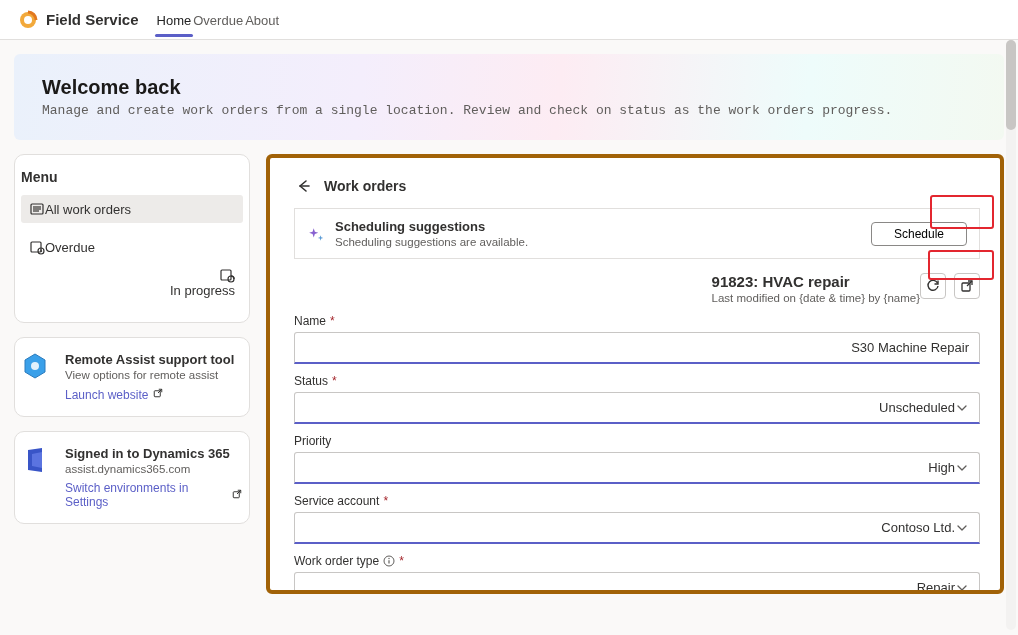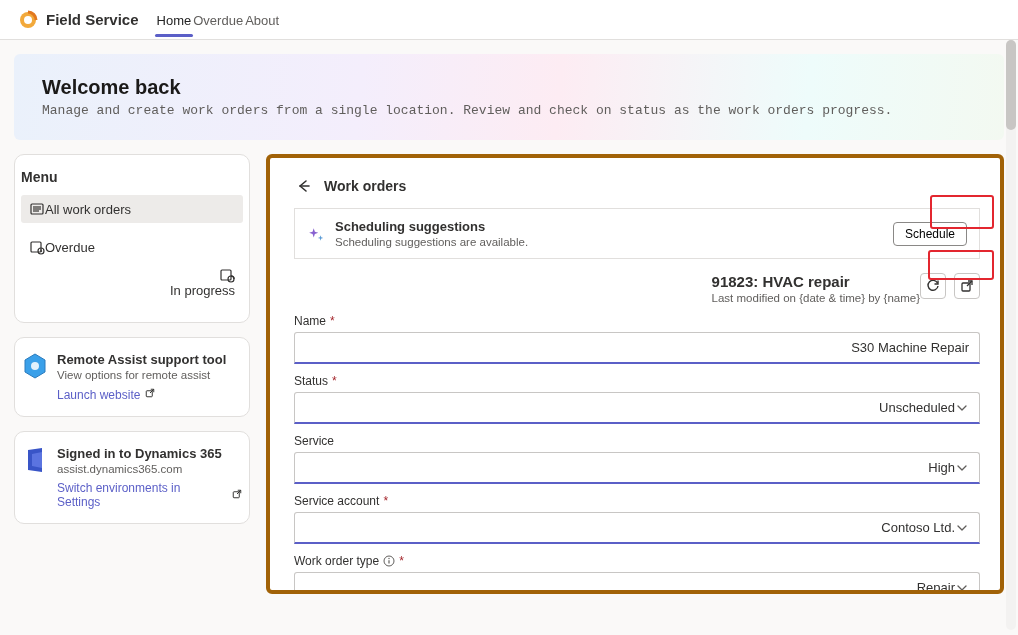--- a/index.html
+++ b/index.html
@@ -52,21 +52,21 @@
     background:#fff; border:1px solid #e1dfdd; border-radius:10px;
     padding: 14px 6px;
   }
   .menu-title { font-weight:600; font-size:14px; margin-bottom:10px; }
   .menu-item {
     display:flex; align-items:flex-end; 
     padding:6px 8px; border-radius:3px; cursor:pointer; font-size:13px; color:#323130;
   }
   .menu-item .icn { width:16px; display:inline-flex; }
   .menu-item.active { background:#edebe9; }
-  .side-block { display:flex; gap:8px; }
+  .side-block { display:flex; gap:16px; }
   .side-block .big-icn { width:28px; height:28px; flex-shrink:0; display:inline-flex; align-items:center; justify-content:center;}
   .side-block .ttl { font-weight:600; font-size:13px; }
   .side-block .sub { font-size:11.5px; color:#605e5c; margin-top:2px;}
   .link { color:#5b5fc7; font-size:12px; display:inline-flex; align-items:center; gap:4px; margin-top:6px; cursor:pointer;}
   
   .panel {
     background:#fff; border:4px solid #a16207; border-radius:6px;
     padding: 18px 20px 20px 24px;
     height: 440px; overflow:hidden;
   }
@@ -77,21 +77,21 @@
     border:1px solid #e1dfdd; border-radius:0;
     padding: 10px 12px; display:flex; align-items:center; justify-content:space-between;
     margin-bottom:14px;
   }
   .suggest-left { display:flex; gap:10px; }
   .sparkle-icn { width:18px; display:inline-flex; align-items:center; justify-content:center; }
   .suggest-title { font-weight:600; font-size:13px; }
   .suggest-sub { font-size:11.5px; color:#605e5c; margin-top:2px;}
   .schedule-btn {
     border:1px solid #8a8886; background:#fff; border-radius:4px;
-    padding:4px 11px; font-size:12px; cursor:pointer;
+    padding:4px 22px; font-size:12px; cursor:pointer;
   }
   .highlight-box {
     position:absolute; border:2.5px solid #e3262f; border-radius:3px; pointer-events:none;
   }
   .record-head { display:flex; justify-content:flex-end; align-items:flex-start; margin-bottom:10px;}
   .record-title { font-weight:600; font-size:15px;}
   .record-sub { font-size:11.5px; color:#605e5c; margin-top:2px;}
   .record-actions { display:flex; gap:8px; }
   .icon-btn {
     width:26px; height:26px; border:1px solid #c8c6c4; border-radius:4px; background:#fff;
@@ -337,21 +337,21 @@
           <span class="chev">
               <svg width="14" height="14" viewBox="0 0 14 14">
                 <use href="#svg-chev"></use>
               </svg>
             </span>
         </div>
       </div>
 
       <div class="fld">
         <div class="fld-label">
-            <span>Service</span>
+            <span>Priority</span>
           </div>
         <div class="fld-select">
           <span>High</span>
           <span class="chev">
               <svg width="14" height="14" viewBox="0 0 14 14">
                 <use href="#svg-chev"></use>
               </svg>
             </span>
         </div>
       </div>

